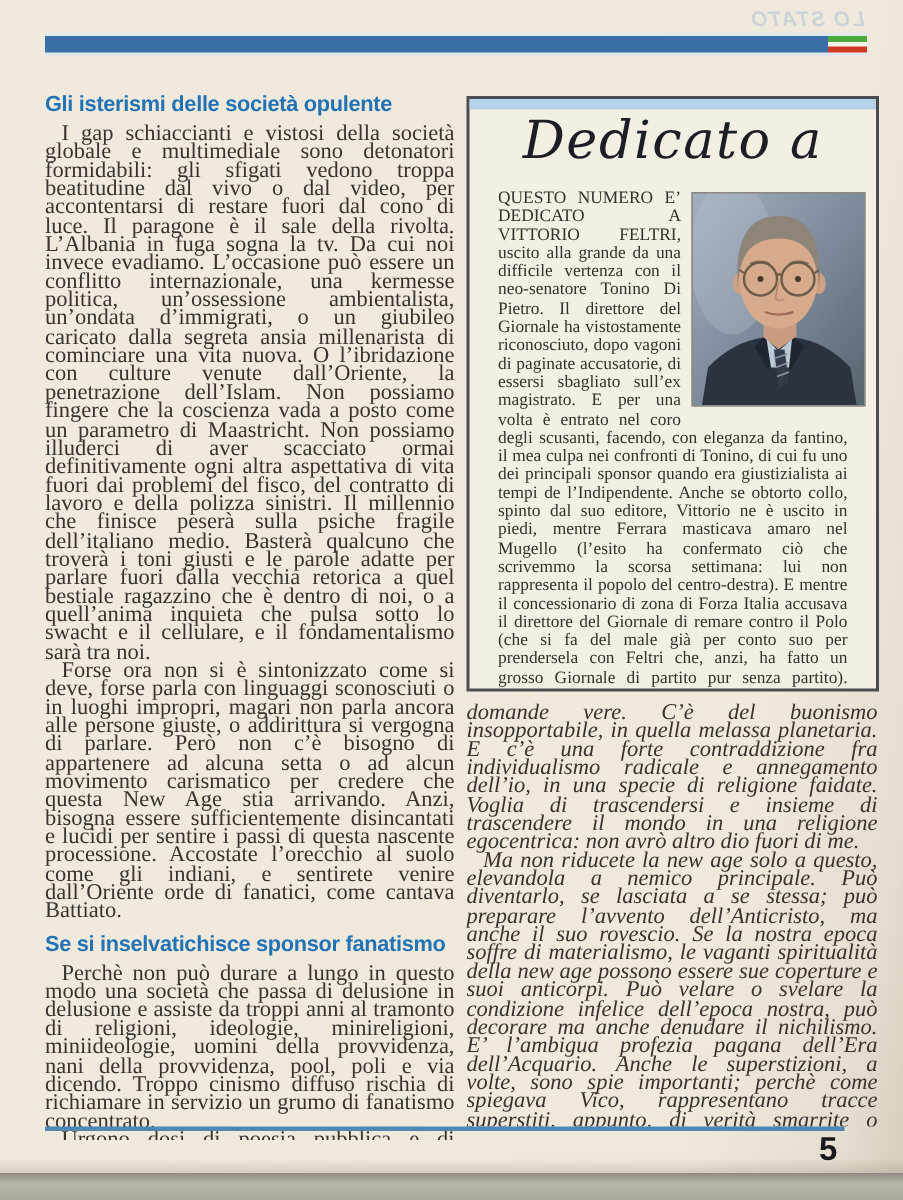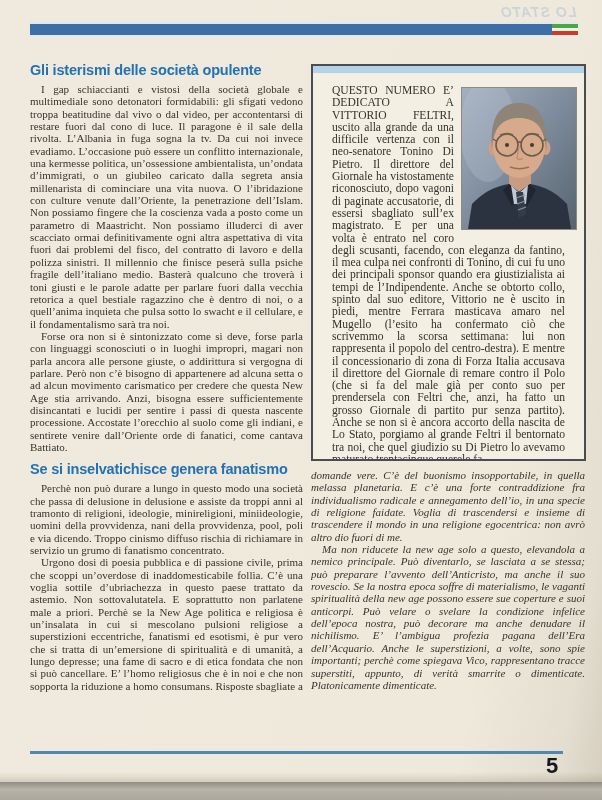--- a/index.html
+++ b/index.html
@@ -28,21 +28,21 @@
   
   .col-left{position:absolute;left:30px;top:50px;width:273px;height:698px;overflow:hidden;margin-top:12px;}
   .col-right{position:absolute;left:311px;top:469px;width:274px;height:282px;overflow:hidden;font-style:italic;}
   h2.sec{
     font-family:"Liberation Sans","DejaVu Sans",sans-serif;
     font-size:14.5px;font-weight:bold;color:#2272b4;
     margin:0 0 5px 0;letter-spacing:-0.2px;
   }
   h2.sec2{margin-top:8px;}
   p.body{
-    margin:0;font-size:11px;line-height:12.35px;color:#38332e;
+    margin:0;font-size:15px;line-height:12.35px;color:#38332e;
     text-align:justify;text-indent:11px;hyphens:auto;
   }
   p.noindent{text-indent:0;}
   
   .dedbox{
     position:absolute;left:311px;top:64px;width:275px;height:397px;
     border:2px solid #4b4b52;background:#f3efe3;box-sizing:border-box;
     padding:0 7px 5px 7px;overflow:hidden;
   }
   .dedbox .band{height:7px;background:#b5d3e8;margin:0 -7px;}
@@ -90,27 +90,28 @@
     <div class="flag">
       <div class="flag-green"></div>
       <div class="flag-red"></div>
     </div>
   </div>
 
   <div class="col-left">
     <h2 class="sec">Gli isterismi delle società opulente</h2>
     <p class="body">I gap schiaccianti e vistosi della società globale e multimediale sono detonatori formidabili: gli sfigati vedono troppa beatitudine dal vivo o dal video, per accontentarsi di restare fuori dal cono di luce. Il paragone è il sale della rivolta. L’Albania in fuga sogna la tv. Da cui noi invece evadiamo. L’occasione può essere un conflitto internazionale, una kermesse politica, un’ossessione ambientalista, un’ondata d’immigrati, o un giubileo caricato dalla segreta ansia millenarista di cominciare una vita nuova. O l’ibridazione con culture venute dall’Oriente, la penetrazione dell’Islam. Non possiamo fingere che la coscienza vada a posto come un parametro di Maastricht. Non possiamo illuderci di aver scacciato ormai definitivamente ogni altra aspettativa di vita fuori dai problemi del fisco, del contratto di lavoro e della polizza sinistri. Il millennio che finisce peserà sulla psiche fragile dell’italiano medio. Basterà qualcuno che troverà i toni giusti e le parole adatte per parlare fuori dalla vecchia retorica a quel bestiale ragazzino che è dentro di noi, o a quell’anima inquieta che pulsa sotto lo swacht e il cellulare, e il fondamentalismo sarà tra noi.</p>
     <p class="body">Forse ora non si è sintonizzato come si deve, forse parla con linguaggi sconosciuti o in luoghi impropri, magari non parla ancora alle persone giuste, o addirittura si vergogna di parlare. Però non c’è bisogno di appartenere ad alcuna setta o ad alcun movimento carismatico per credere che questa New Age stia arrivando. Anzi, bisogna essere sufficientemente disincantati e lucidi per sentire i passi di questa nascente processione. Accostate l’orecchio al suolo come gli indiani, e sentirete venire dall’Oriente orde di fanatici, come cantava Battiato.</p>
-    <h2 class="sec sec2">Se si inselvatichisce genera fanatismo</h2>
+    <h2 class="sec sec2">Se si inselvatichisce sponsor fanatismo</h2>
     <p class="body">Perchè non può durare a lungo in questo modo una società che passa di delusione in delusione e assiste da troppi anni al tramonto di religioni, ideologie, minireligioni, miniideologie, uomini della provvidenza, nani della provvidenza, pool, poli e via dicendo. Troppo cinismo diffuso rischia di richiamare in servizio un grumo di fanatismo concentrato.</p>
     <p class="body">Urgono dosi di poesia pubblica e di passione civile, prima che scoppi un’overdose di inaddomesticabile follìa. C’è una voglia sottile d’ubriachezza in questo paese trattato da astemio. Non sottovalutatela. E soprattutto non parlatene male a priori. Perchè se la New Age politica e religiosa è un’insalata in cui si mescolano pulsioni religiose a superstizioni eccentriche, fanatismi ed esotismi, è pur vero che si tratta di un’emersione di spiritualità e di umanità, a lungo depresse; una fame di sacro e di etica fondata che non si può cancellare. E’ l’homo religiosus che è in noi e che non sopporta la riduzione a homo consumans. Risposte sbagliate a</p>
   </div>
 
   <div class="dedbox">
     <div class="band"></div>
+    <div class="boxtitle">Dedicato a</div>
     <div class="boxbody">
       <div class="photo">
         <svg width="114" height="141" viewBox="0 0 114 141">
           <defs>
             <linearGradient id="bgph" x1="0" y1="0" x2="1" y2="1">
               <stop offset="0" stop-color="#a3b0bf"></stop>
               <stop offset="0.5" stop-color="#7d8b9c"></stop>
               <stop offset="1" stop-color="#57646f"></stop>
             </linearGradient>
           </defs>

